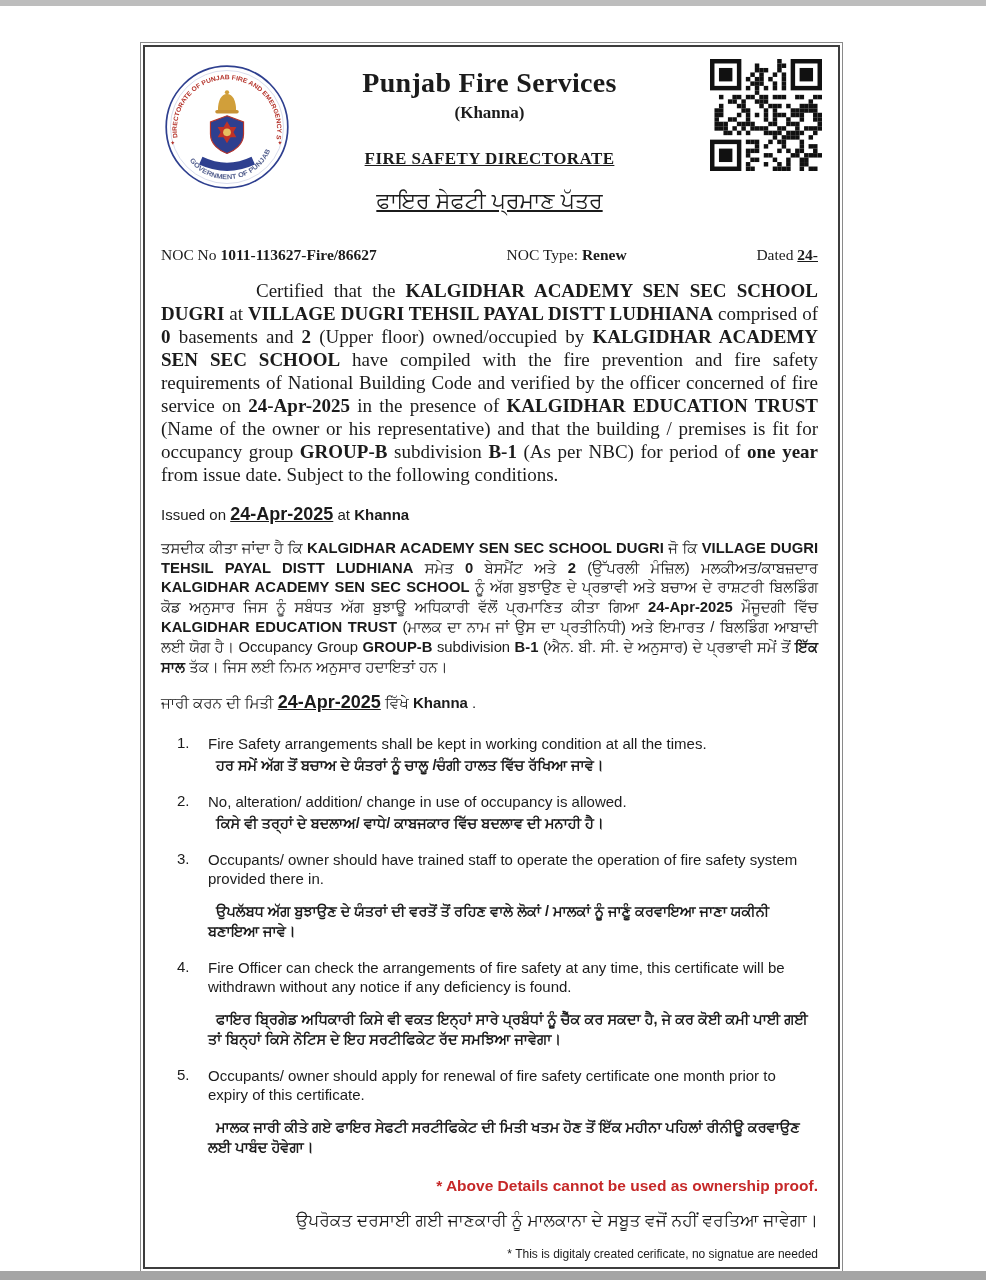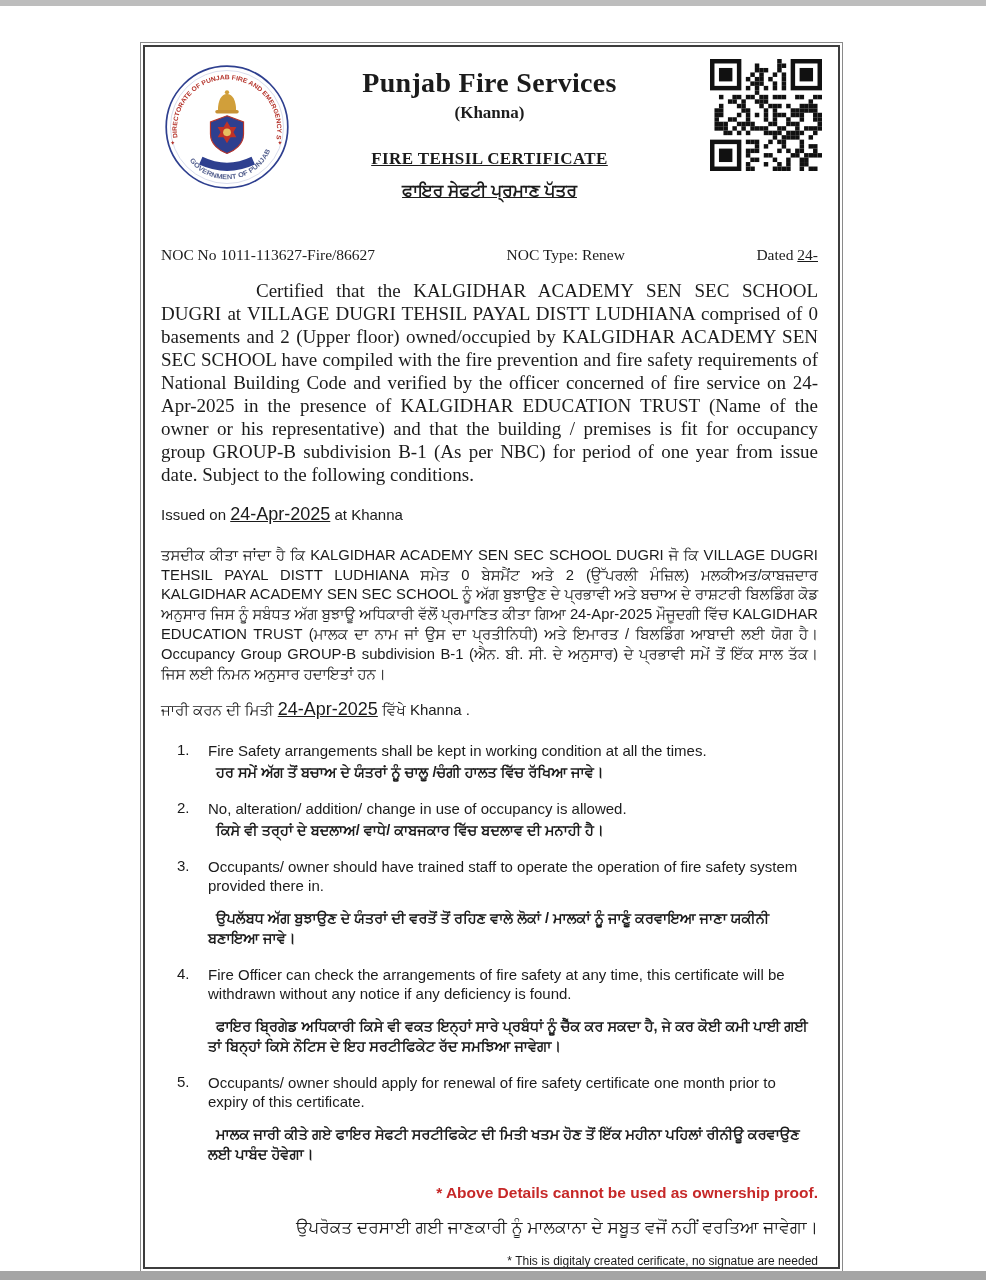--- a/index.html
+++ b/index.html
@@ -8,44 +8,44 @@
   .edge-bar{position:absolute;left:0;width:986px;background:#aeaeae;}
   .edge-bar.top{top:0;height:6px;background:#bdbdbd;}
   .edge-bar.bottom{bottom:0;height:9px;background:#a5a5a5;}
 
   .cert{position:absolute;left:140px;top:42px;width:703px;height:1230px;
         border:1px solid #8a8a8a;padding:2px;box-sizing:border-box;background:#fff;}
   .cert-inner{border:2px solid #3d3d3d;height:100%;box-sizing:border-box;
         padding:12px 20px 0 16px;overflow:hidden;}
 
   
-  .sg-b{font-weight:400;}
+  .sg-b{font-weight:700;}
   .sg-u{text-decoration:underline;}
   .sg-lg{font-size:18px;}
 
   
   .hdr{position:relative;height:152px;}
   .logo{position:absolute;left:2px;top:4px;width:128px;height:128px;}
   .qr{position:absolute;right:-4px;top:0px;width:112px;height:112px;}
   .hdr-center{text-align:center;padding-top:8px;}
   .title{font-family:"Liberation Serif","DejaVu Serif",serif;font-size:28px;font-weight:700;letter-spacing:.3px;}
   .subtitle{font-family:"Liberation Serif","DejaVu Serif",serif;font-size:17px;font-weight:700;margin-top:4px;text-align:center;}
   .cert-title-en{font-family:"Liberation Serif","DejaVu Serif",serif;font-size:17px;font-weight:700;
                  text-decoration:underline;letter-spacing:.4px;margin-top:26px;}
-  .cert-title-pa{font-size:17px;font-weight:700;text-decoration:underline;margin-top:12px;}
+  .cert-title-pa{font-size:22px;font-weight:400;text-decoration:underline;margin-top:19px;}
 
   
   .noc{font-family:"Liberation Serif","DejaVu Serif",serif;font-size:15.5px;margin-top:34px;line-height:1.35;}
   .noc-row{display:flex;justify-content:space-between;}
 
   
   .para-en{font-family:"Liberation Serif","DejaVu Serif",serif;font-size:19px;line-height:1.21;
            text-align:justify;text-indent:95px;margin-top:14px;}
   .issued-en{font-size:15px;margin-top:17px;}
-  .para-pa{font-size:14.8px;line-height:1.34;text-align:justify;margin-top:21px;}
+  .para-pa{font-size:14.8px;line-height:1.34;text-align:justify;margin-top:14px;}
   .issued-pa{font-size:15px;margin-top:15px;}
 
   
   .conds{margin-top:21px;padding-left:16px;}
   .cond{display:flex;margin-bottom:16px;}
   .cond .num{width:31px;flex:none;font-size:15px;}
   .cond .body{flex:1;}
   .cond .en{font-size:15px;line-height:1.32;}
   .cond .pa{font-size:14.5px;line-height:1.36;text-indent:8px;margin-top:2px;font-weight:bold;}
   .cond.gap .pa{margin-top:13px;}
@@ -309,21 +309,21 @@
                   <rect x="4.48" y="4.48" width="22.40" height="22.40" fill="#fff"></rect>
                   <rect x="8.96" y="8.96" width="13.44" height="13.44"></rect>
                 </g>
               </g>
             </svg>
         </div>
 
         <div class="hdr-center">
           <div class="title">Punjab Fire Services</div>
           <div class="subtitle">(Khanna)</div>
-          <div class="cert-title-en">FIRE TEHSIL CERTIFICATE</div>
+          <div class="cert-title-en">FIRE SAFETY DIRECTORATE</div>
           <div class="cert-title-pa">ਫਾਇਰ ਸੇਫਟੀ ਪ੍ਰਮਾਣ ਪੱਤਰ</div>
         </div>
       </div>
 
       <div class="noc">
         <div class="noc-row">
           <span><span>NOC No </span><span class="sg-b">1011-113627-Fire/86627</span></span>
           <span><span>NOC Type: </span><span class="sg-b">Renew</span></span>
           <span><span>Dated </span><span class="sg-b sg-u">24-</span></span>
         </div>

